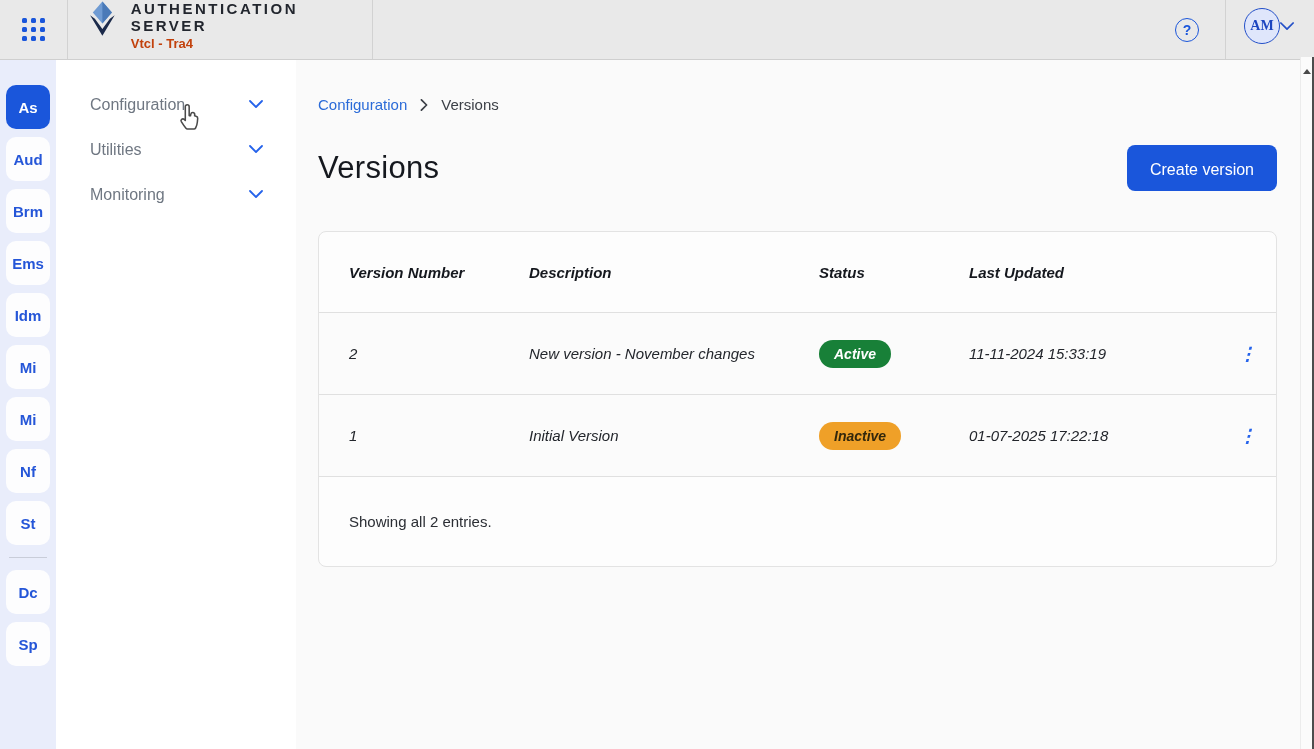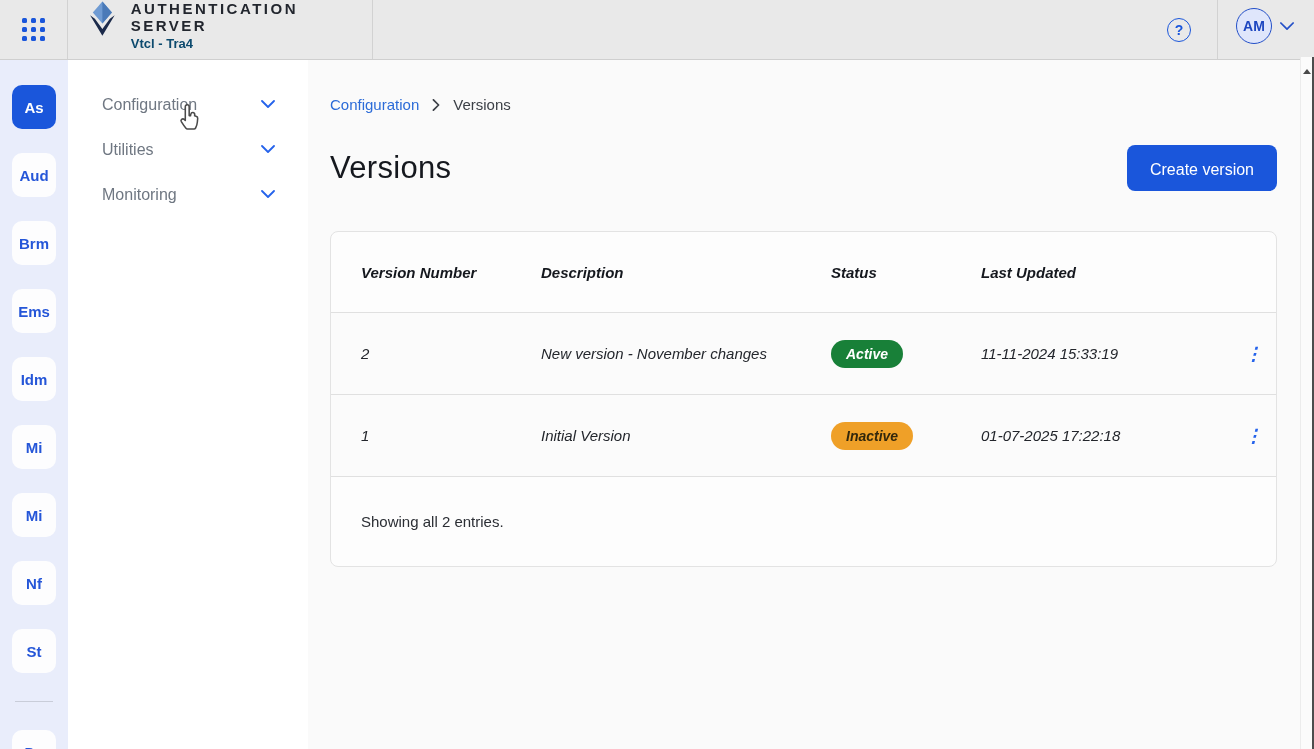--- a/index.html
+++ b/index.html
@@ -24,48 +24,48 @@
   }
   .grid-icon { display:grid; grid-template-columns:repeat(3,5px); grid-gap:4px; }
   .grid-icon span { width:5px; height:5px; background:var(--accent,#1a56db); border-radius:1.5px; }
   .brand {
     width:305px; display:flex; gap:12px;
     padding-left:18px; border-right:1px solid #d2d2d2;
   }
   .brand-text .t1 {
     font-size:15px; font-weight:700; letter-spacing:2.5px; color:#22262e;
   }
-  .brand-text .t2 { font-size:13px; font-weight:700; color:#0c4a6e; margin-top:2px; }
+  .brand-text .t2 { font-size:13px; font-weight:700; color:#c2410c; margin-top:2px; }
   .topbar .spacer { flex:1; }
   .help-btn {
     align-self:center;
     width:24px; height:24px; border:1.6px solid var(--accent,#1a56db); border-radius:50%;
     color:var(--accent,#1a56db); font-size:14px; font-weight:700;
     display:flex; align-items:center; justify-content:center;
     margin-right:26px; cursor:pointer; background:transparent;
   }
   .head-divider { width:1px; background:#d2d2d2; }
   .account {
-    display:flex; align-items:center; gap:8px; padding:0 20px 7px 18px; cursor:pointer;
+    display:flex; align-items:center; gap:0; padding:0 20px 7px 18px; cursor:pointer;font-family:Liberation Serif, serif;
   }
   .avatar {
     width:36px; height:36px; border-radius:50%;
     background:#dfe6fb; border:1.5px solid #2450c8;
     color:#1d46c0; font-weight:700; font-size:14px;
     display:flex; align-items:center; justify-content:center;
   }
 
   
   .page-body { display:flex; height:689px; }
 
   
   .rail {
-    width:68px; background:var(--rail-bg,#e9edfb);
+    width:56px; background:var(--rail-bg,#e9edfb);
     display:flex; flex-direction:column; align-items:center;
-    padding-top:25px; gap:24px; overflow:hidden;
+    padding-top:25px; gap:8px; overflow:hidden;
   }
   .rail-item {
     width:44px; height:44px; border-radius:10px; flex:0 0 auto;
     background:#fdfdfe; color:#2556d8; font-size:15px; font-weight:700;
     display:flex; align-items:center; justify-content:center; cursor:pointer;
   }
   .rail-item.active { background:var(--accent,#1a56db); color:#ffffff; }
   .rail-divider { width:38px; height:1px; background:#c9cdd9; margin:4px 0; flex:0 0 auto; }
 
   

